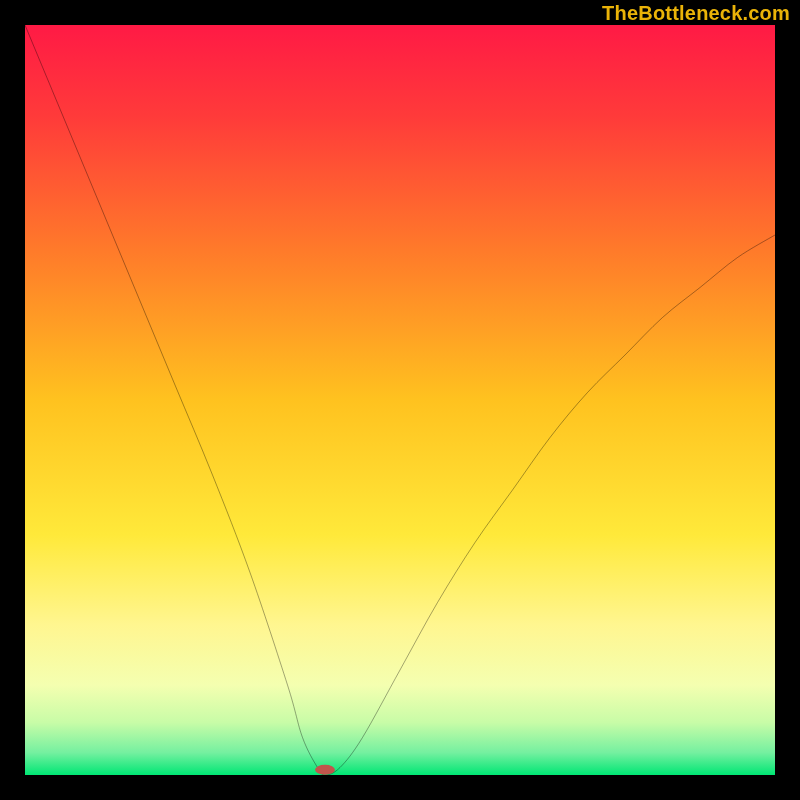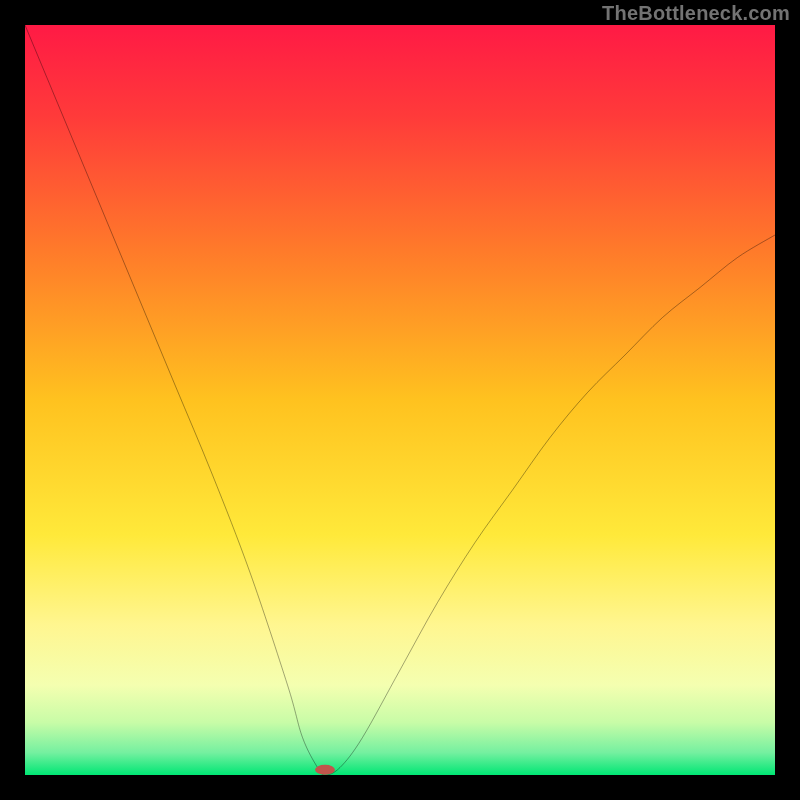--- a/index.html
+++ b/index.html
@@ -14,21 +14,21 @@
   .frame {
     position: relative;
     width: 800px;
     height: 800px;
     background: #000;
   }
   .watermark {
     position: absolute;
     top: 2px;
     right: 10px;
-    color: #737373;
+    color: #eab308;
     font-size: 20px;
     font-weight: 600;
     letter-spacing: 0.2px;
     z-index: 5;
   }
   svg.plot {
     position: absolute;
     top: 25px;
     left: 25px;
     width: 750px;

